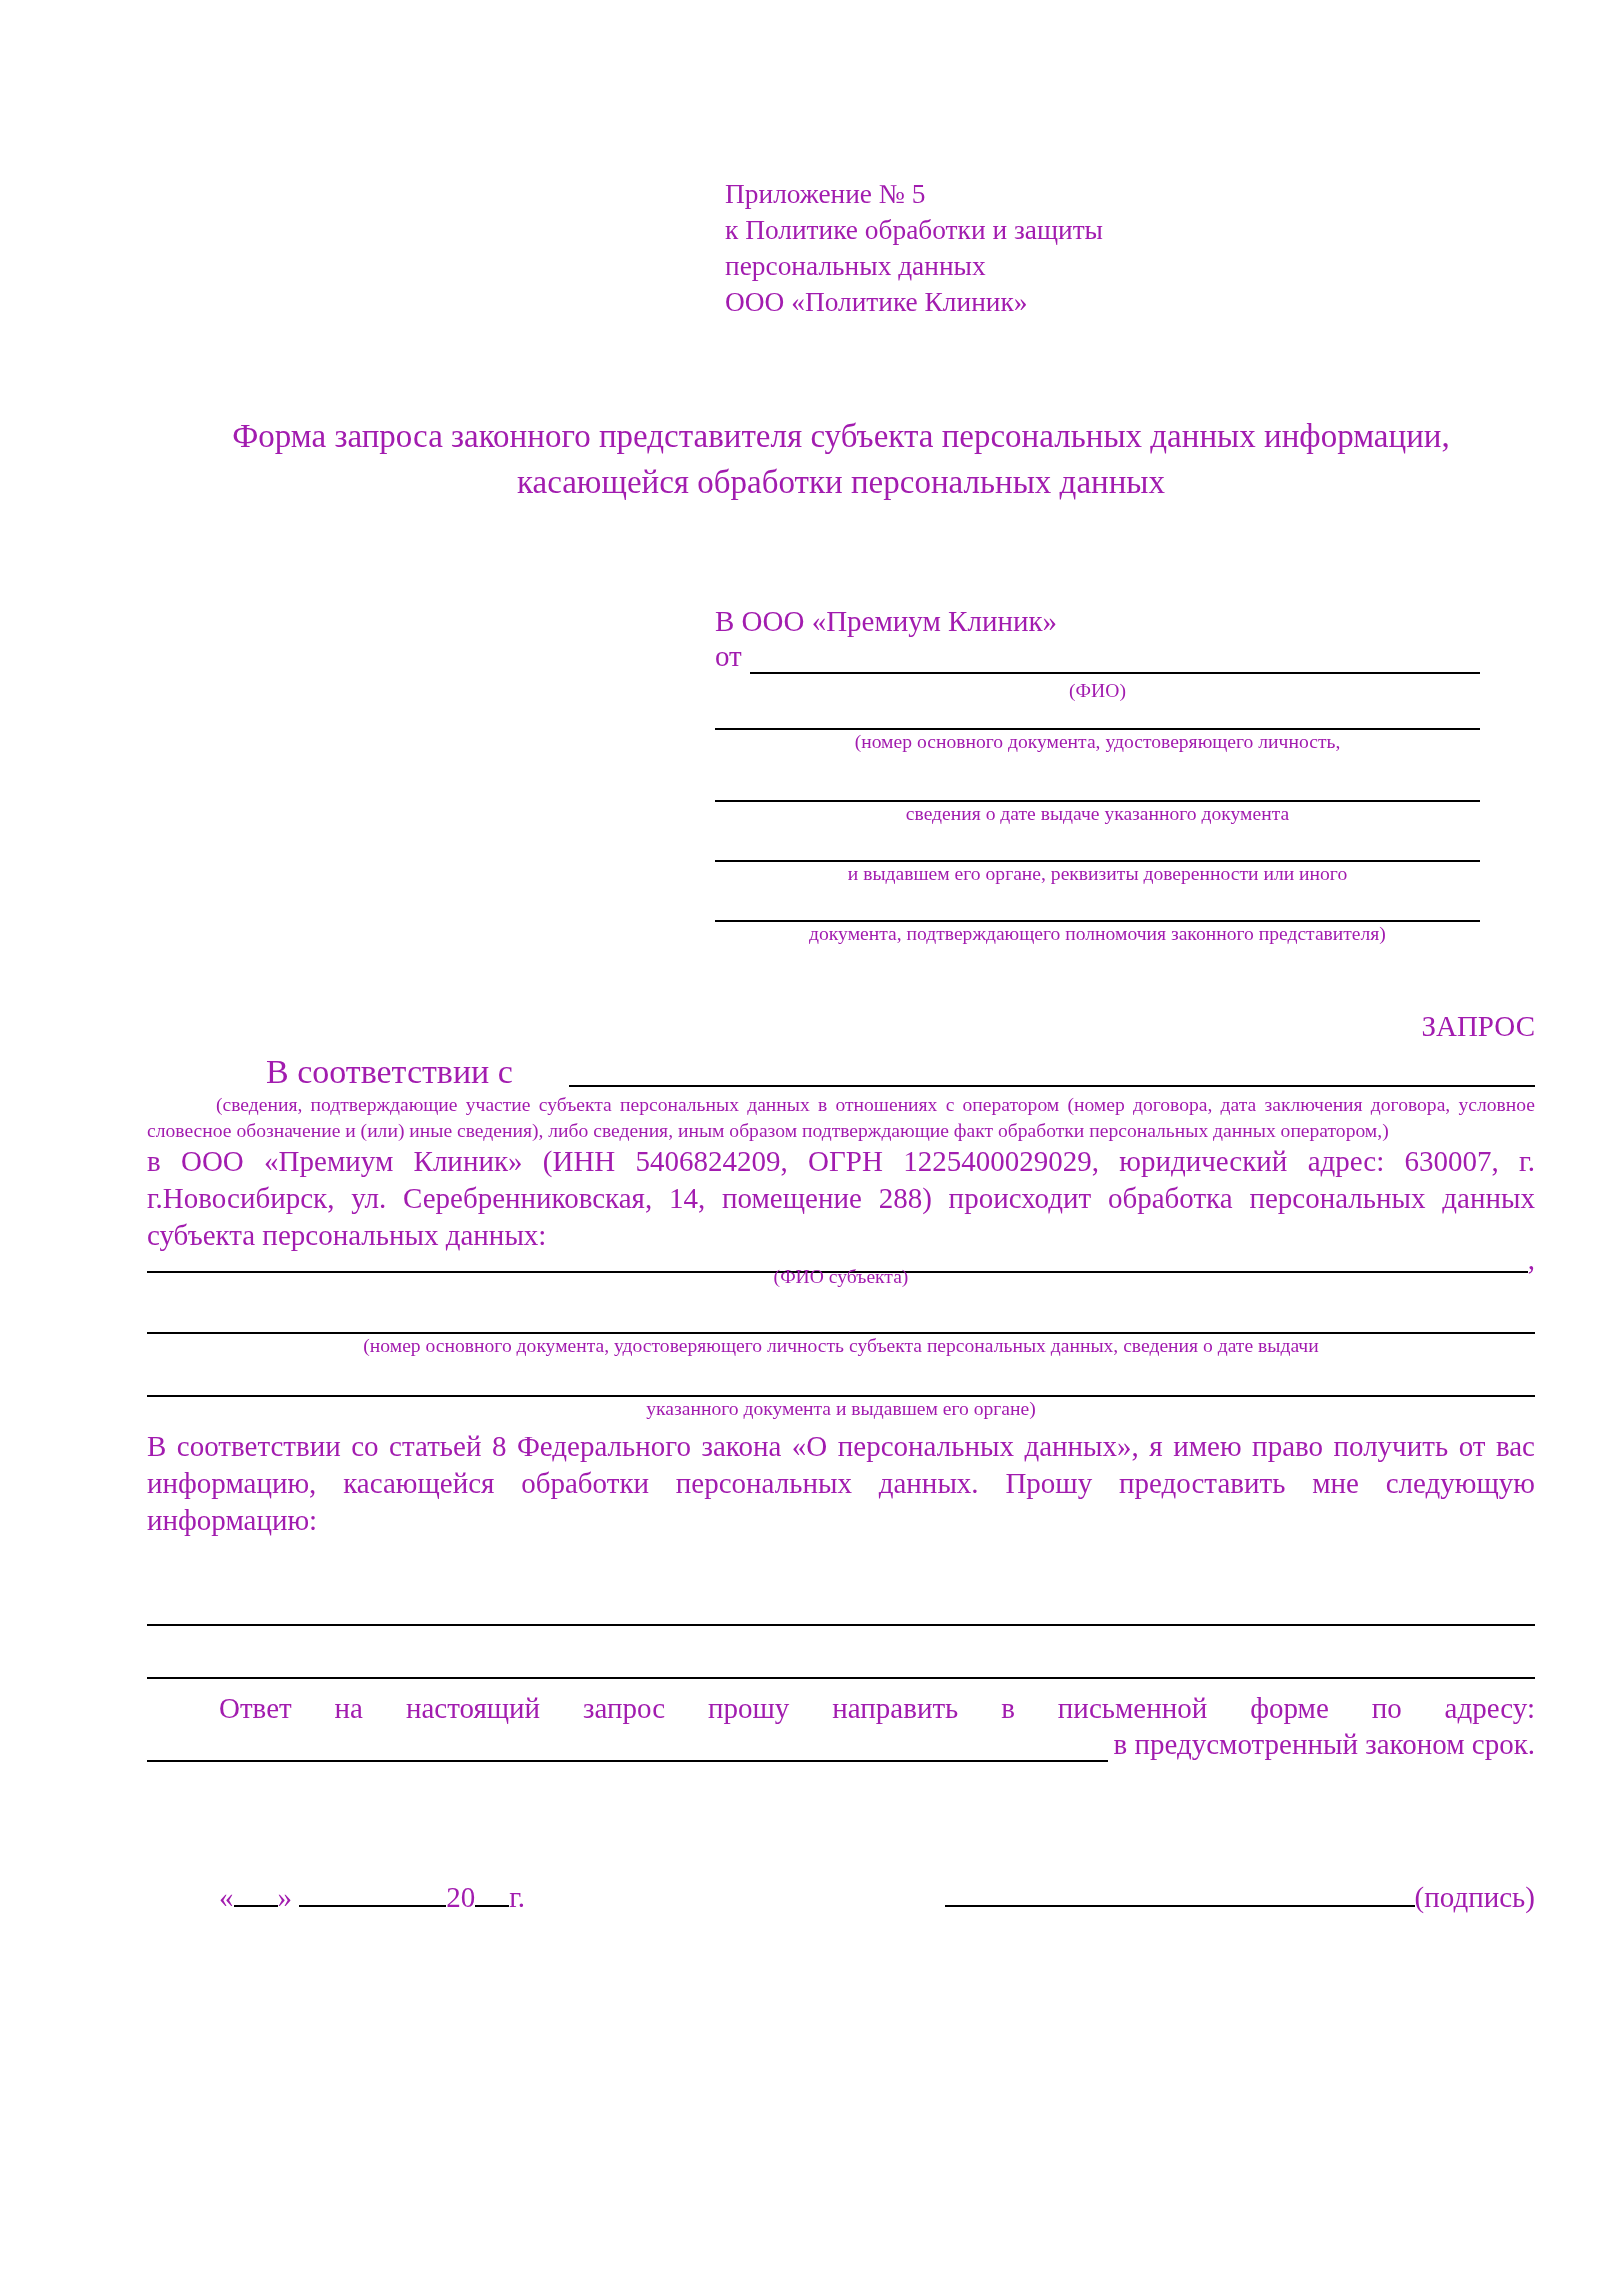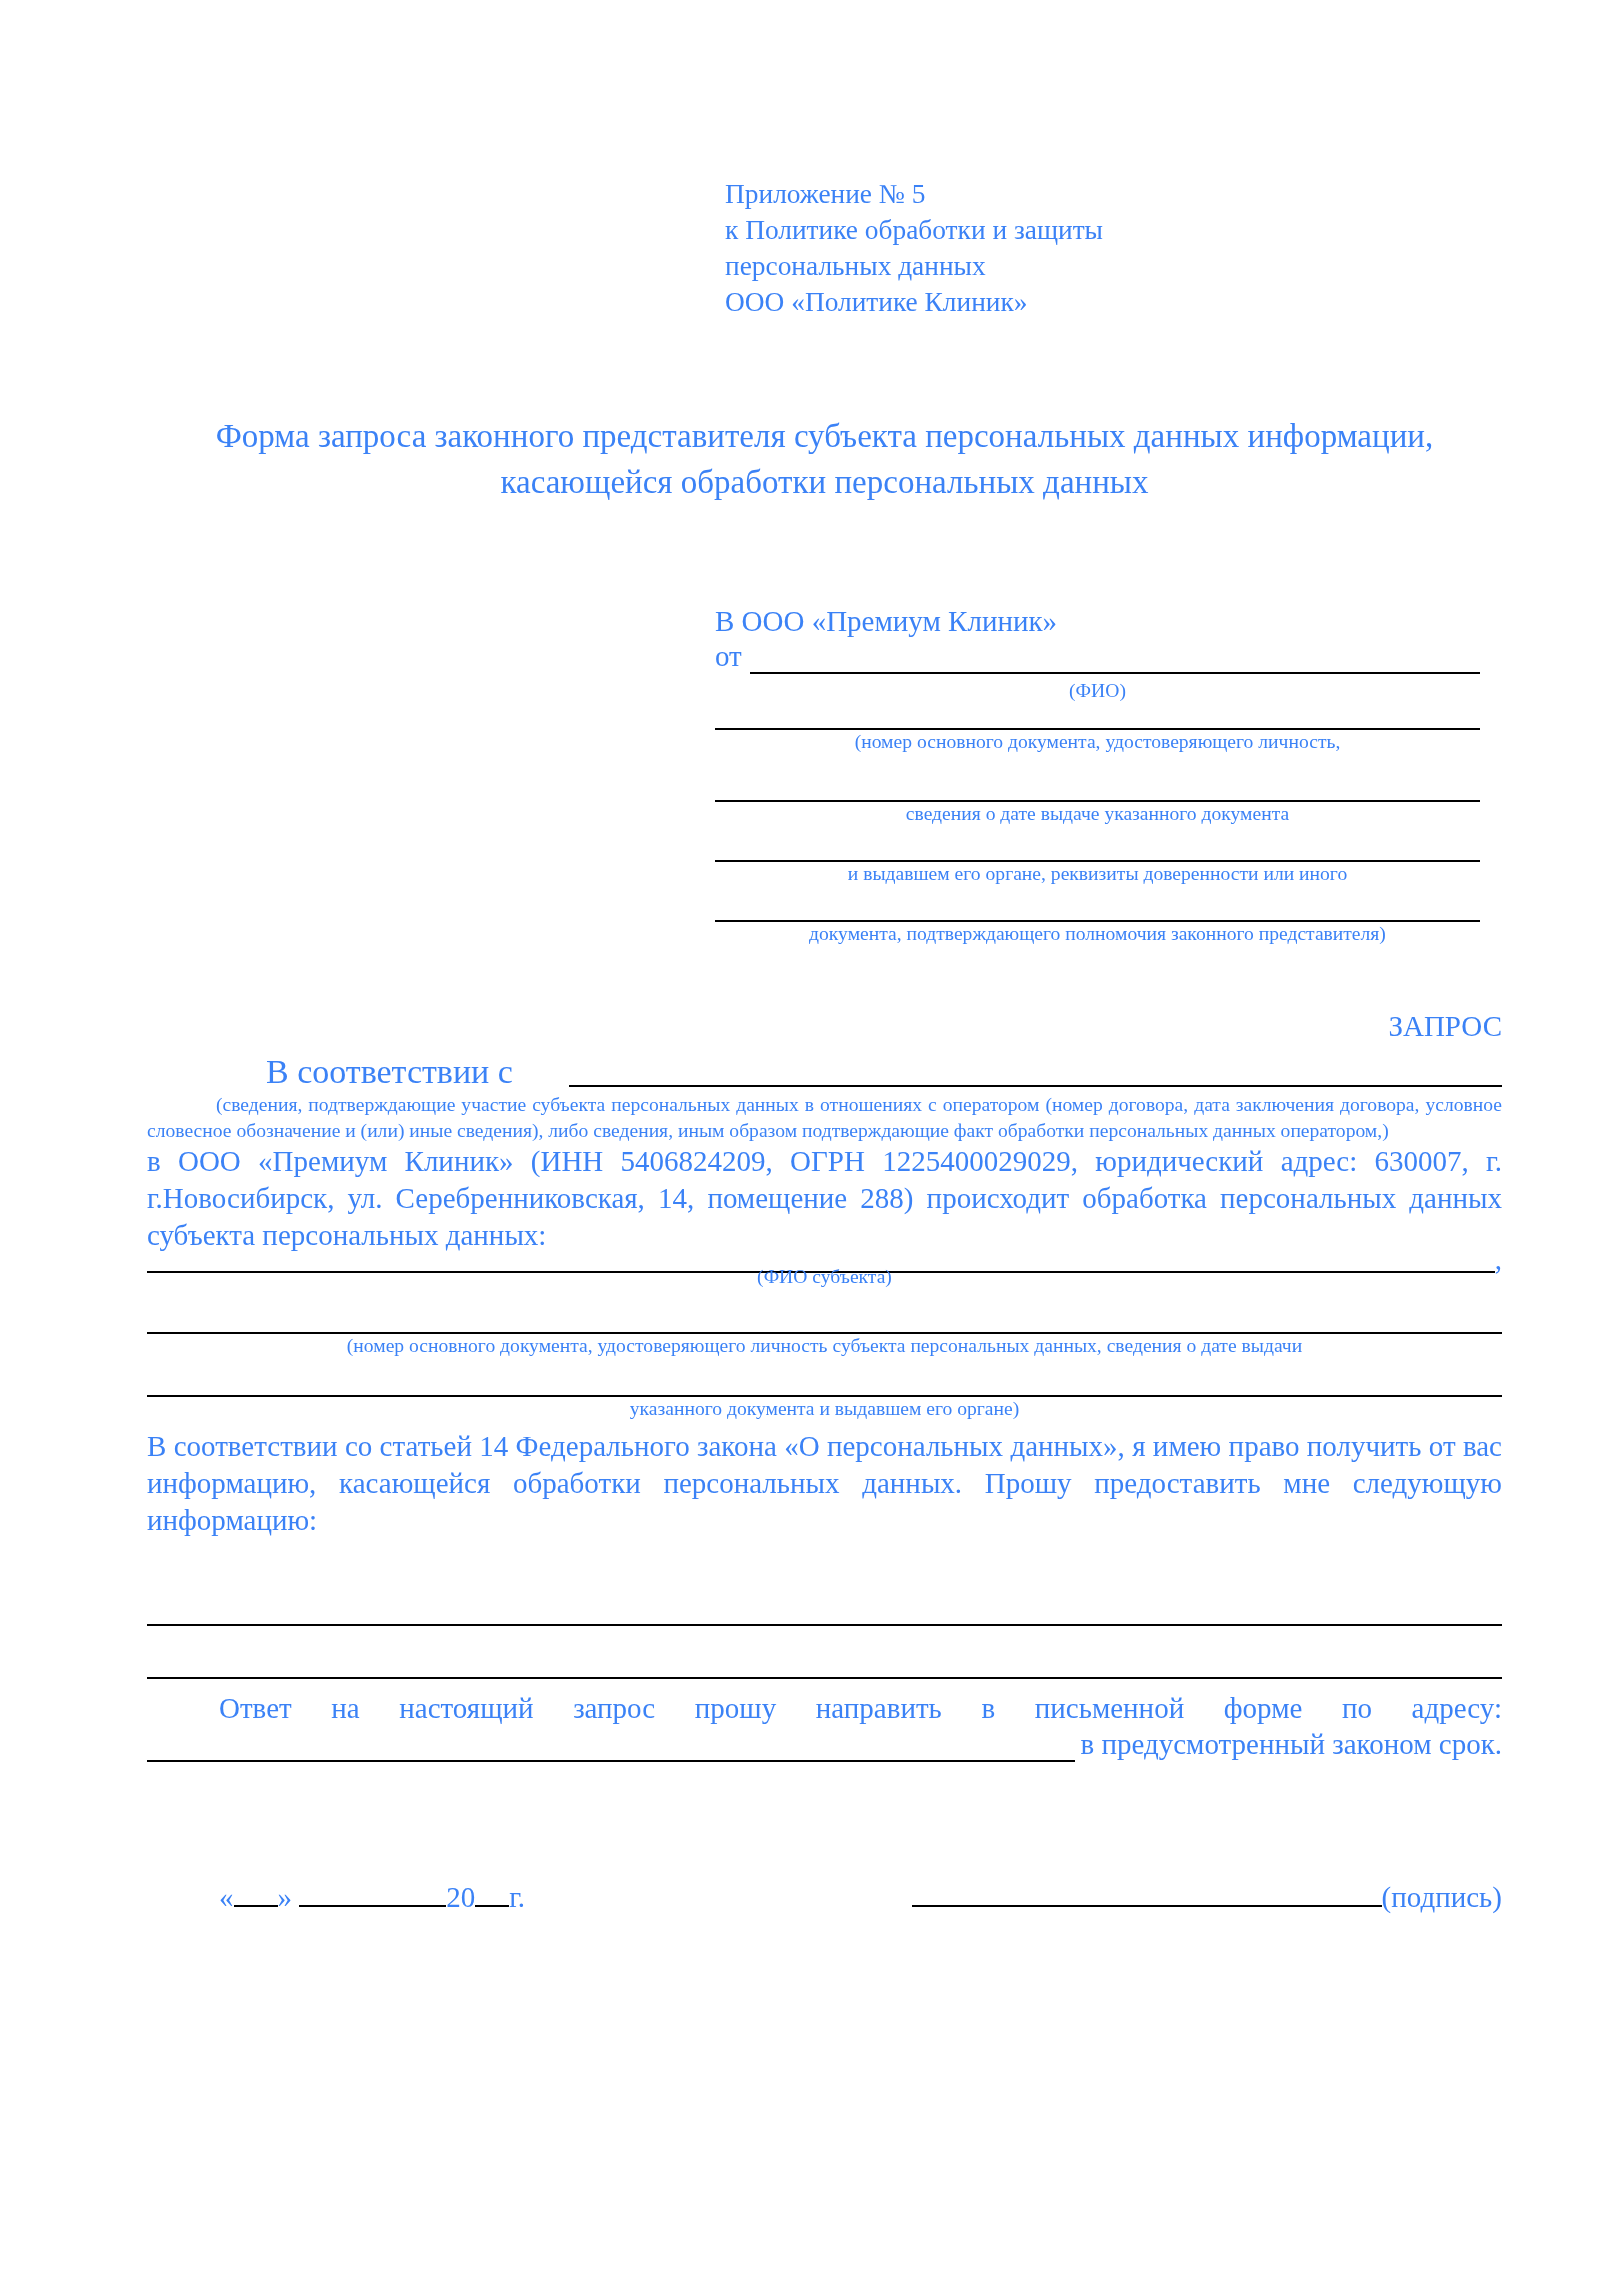--- a/index.html
+++ b/index.html
@@ -1,24 +1,24 @@
 <!DOCTYPE html>
 <html><head>
 <meta charset="utf-8">
 <style>
   html, body { margin: 0; padding: 0; background: #ffffff; }
   .page {
     position: relative;
     width: 1621px;
     height: 2293px;
     background: #ffffff;
-    color: #3b82f6;
+    color: #a21caf;
     font-family: "Liberation Serif", "DejaVu Serif", serif;
     box-sizing: border-box;
-    padding: 176px 119px 0 147px;
+    padding: 176px 86px 0 147px;
     overflow: hidden;
   }
   
   .appendix {
     margin-left: 578px;
     font-size: 27.4px;
     line-height: 36px;
   }
   
   .doc-title {
@@ -170,21 +170,21 @@
     <span class="subject-comma">,</span>
   </div>
   <div class="caption">(ФИО субъекта)</div>
 
   <div class="blank-line bl-5"></div>
   <div class="caption">(номер основного документа, удостоверяющего личность субъекта персональных данных, сведения о дате выдачи</div>
 
   <div class="blank-line bl-6"></div>
   <div class="caption">указанного документа и выдавшем его органе)</div>
 
-  <div class="body-par law-par">В соответствии со статьей 14 Федерального закона «О персональных данных», я имею право получить от вас информацию, касающейся обработки персональных данных. Прошу предоставить мне следующую информацию:</div>
+  <div class="body-par law-par">В соответствии со статьей 8 Федерального закона «О персональных данных», я имею право получить от вас информацию, касающейся обработки персональных данных. Прошу предоставить мне следующую информацию:</div>
 
   <div class="blank-line bl-7"></div>
   <div class="blank-line bl-8"></div>
 
   <div class="reply-line1">Ответ на настоящий запрос прошу направить в письменной форме по адресу:</div>
   <div class="flexrow reply-line2">
     <span class="blank-fill"></span>
     <span class="nowrap">в предусмотренный законом срок.</span>
   </div>
 

